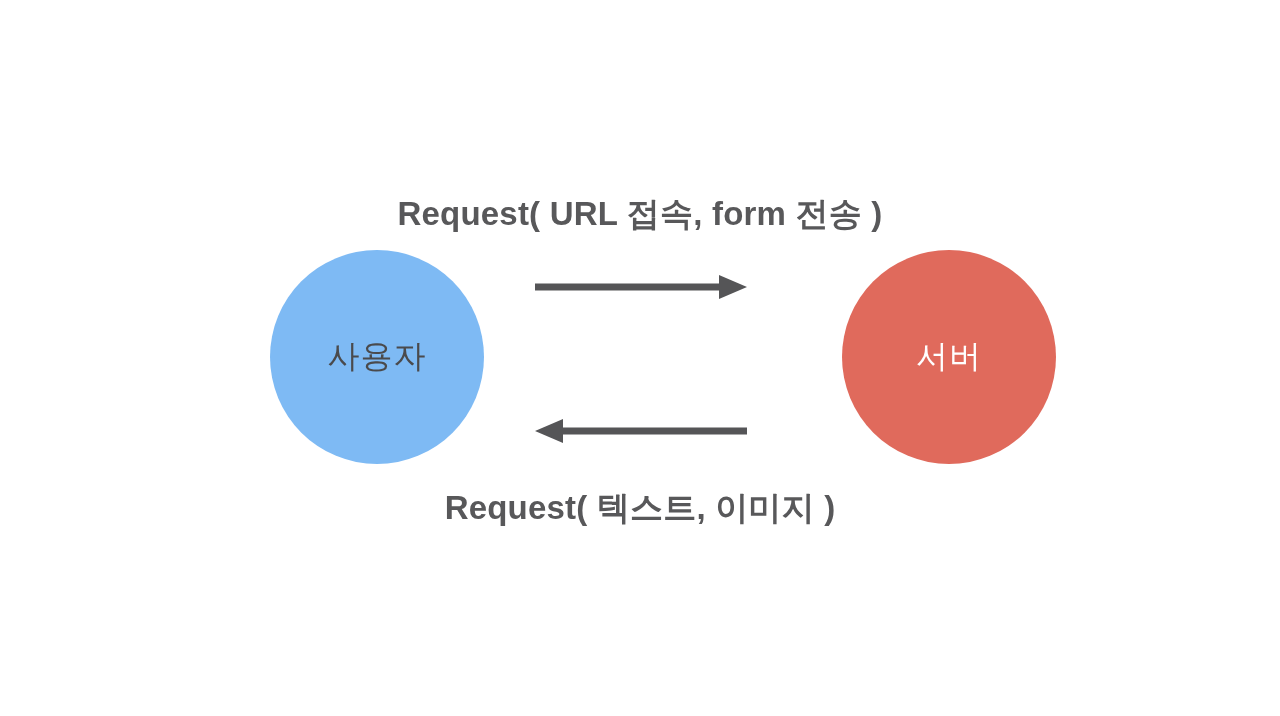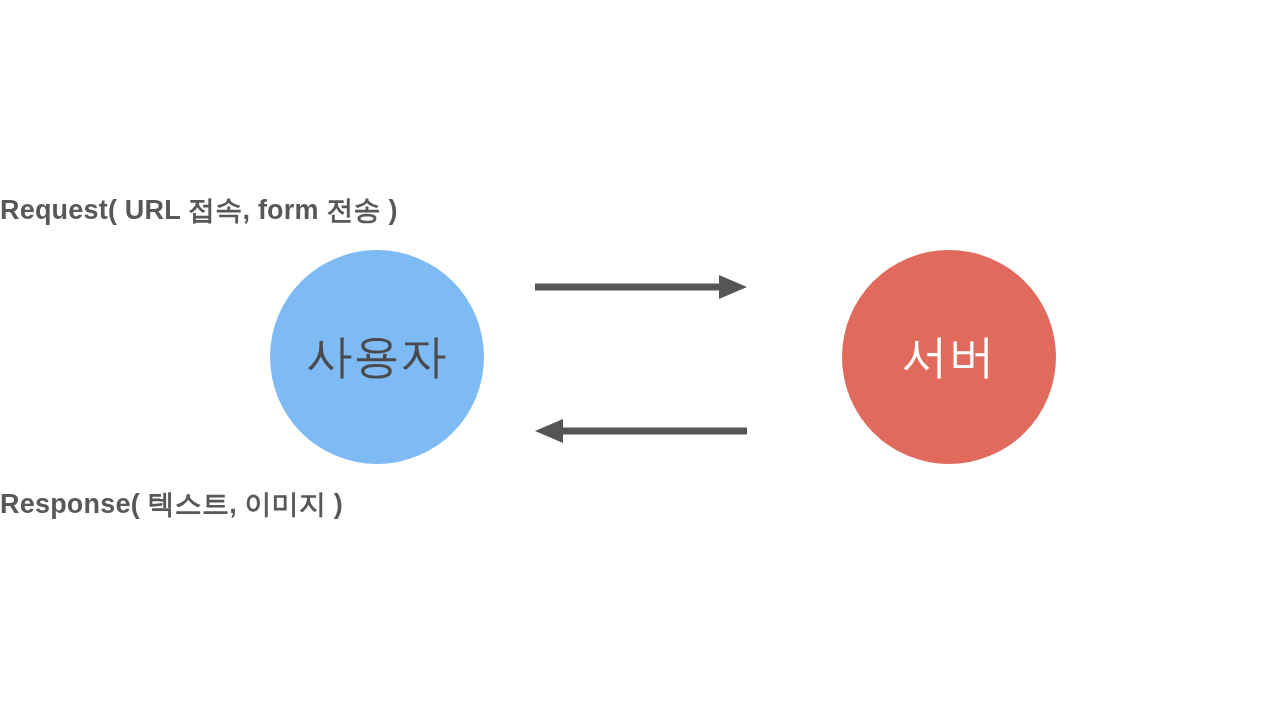--- a/index.html
+++ b/index.html
@@ -12,37 +12,38 @@
     position: relative;
     width: 1280px;
     height: 716px;
     background: var(--background, #ffffff);
     overflow: hidden;
   }
   .flow-label {
     position: absolute;
     left: 0;
     width: 1280px;
-    font-size: 27px;
+    text-align: center;
+    font-size: 33px;
     font-weight: 700;
     letter-spacing: 0.2px;
     color: var(--label-text, #58585a);
   }
   .flow-label.top { top: 192px; }
   .flow-label.bottom { top: 486px; }
   .circle {
     position: absolute;
     top: 250px;
     width: 214px;
     height: 214px;
     border-radius: 50%;
     display: flex;
     align-items: center;
     justify-content: center;
-    font-size: 46px;
+    font-size: 32px;
     font-weight: 400;
     letter-spacing: 1px;
   }
   .circle.user {
     left: 270px;
     background: var(--user-circle, #7ebaf4);
     color: var(--user-label-text, #4a4a4c);
   }
   .circle.server {
     left: 842px;
@@ -75,15 +76,15 @@
 
   <svg class="arrow response" width="212" height="24" viewBox="0 0 212 24" aria-hidden="true">
     <rect x="26" y="8.5" width="186" height="7" fill="currentColor"></rect>
     <polygon points="28,0 0,12 28,24" fill="currentColor"></polygon>
   </svg>
 
   <div class="circle server">
     <span>서버</span>
   </div>
 
-  <div class="flow-label bottom">Response( 텍스트, 이미지 )</div>
+  <div class="flow-label bottom">Request( 텍스트, 이미지 )</div>
 
 </div>
 
 </body></html>

